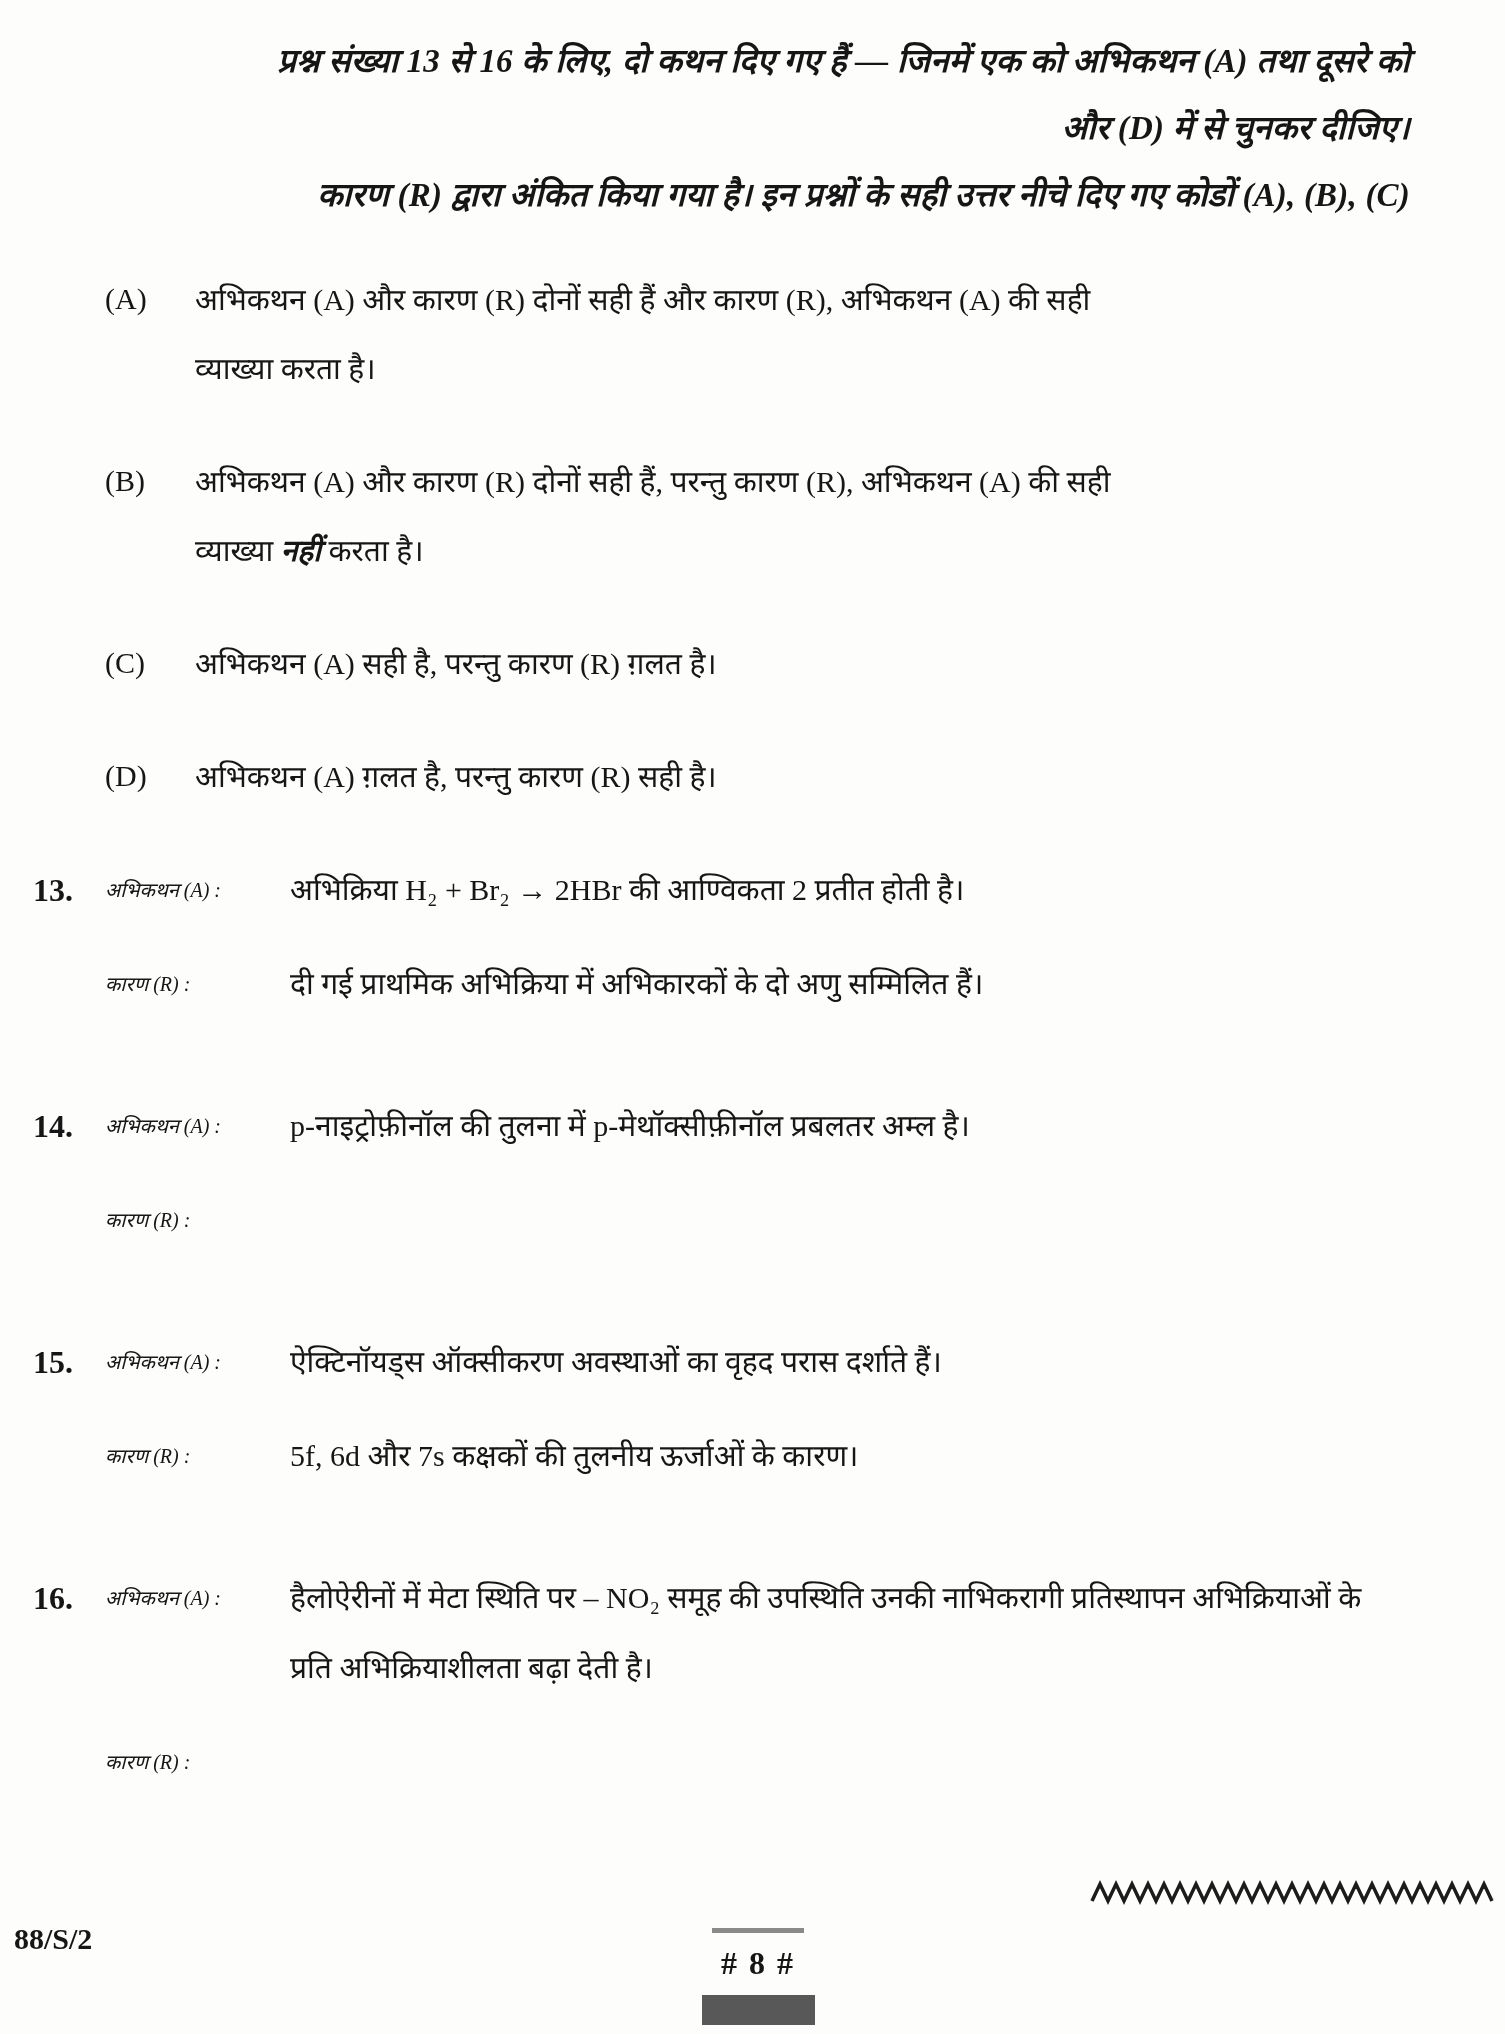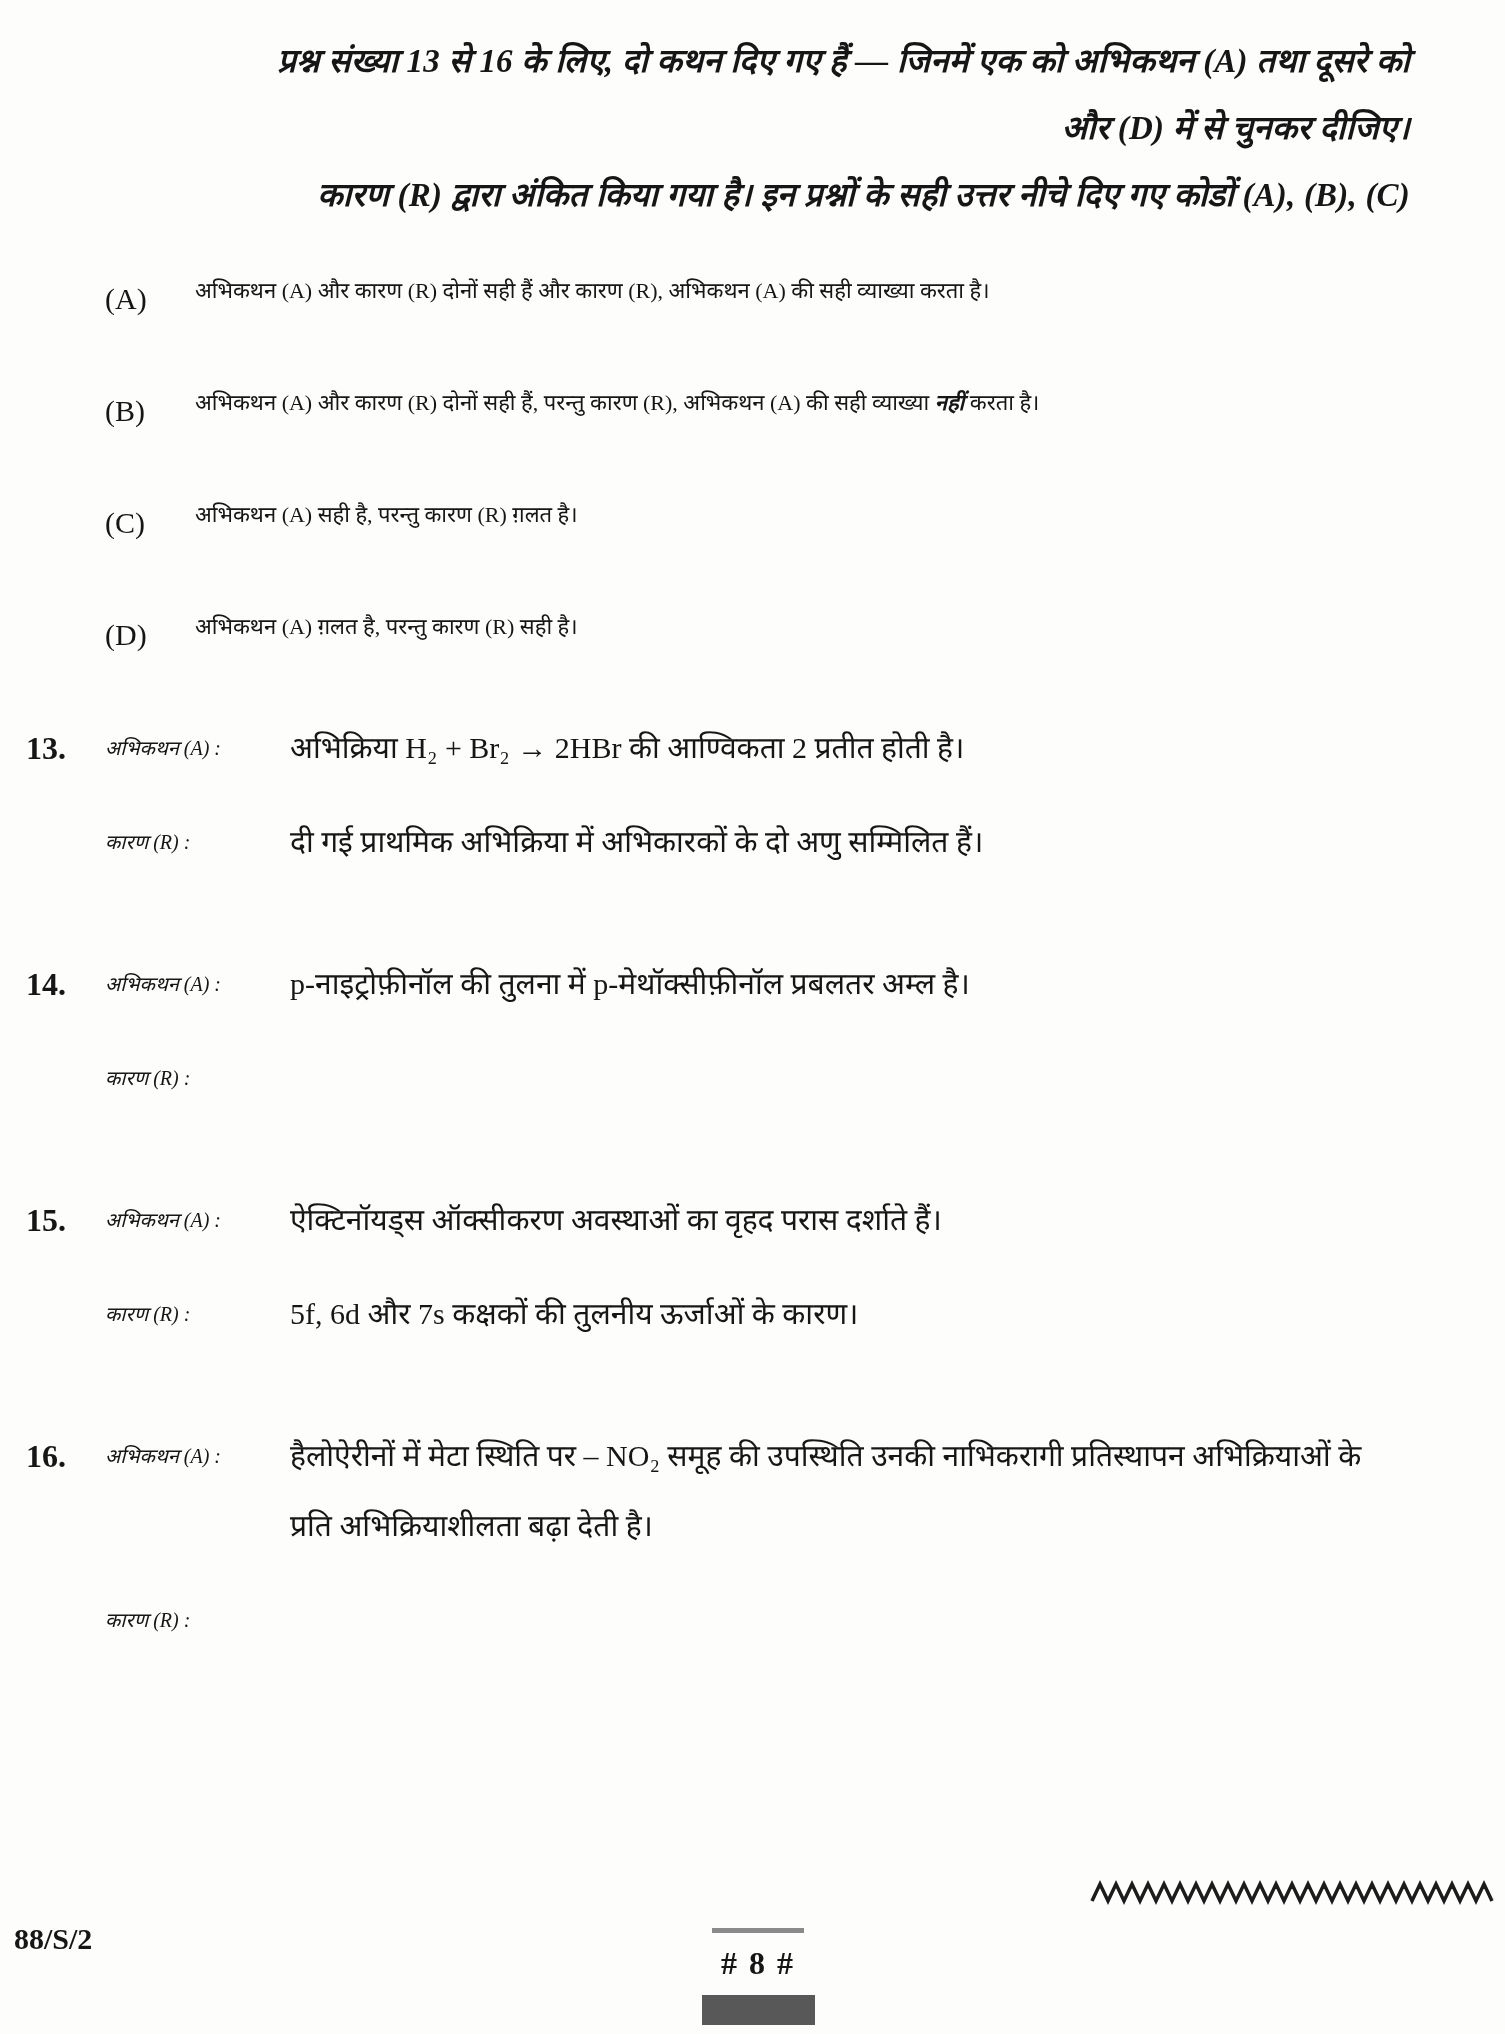--- a/index.html
+++ b/index.html
@@ -27,30 +27,30 @@
   .options { margin-top: 36px; margin-left: 105px; }
   .option { display: flex; margin-bottom: 44px; }
   .opt-label {
     width: 90px;
     flex: 0 0 90px;
     font-size: 30px;
     line-height: 68px;
   }
   .opt-text {
     width: 965px;
-    font-size: 22px;
-    line-height: 52px;
+    font-size: 30px;
+    line-height: 69px;
   }
   .bold-italic { font-weight: bold; font-style: italic; }
   
   .questions { margin-left: 0; }
   .question { display: flex; margin-bottom: 48px; }
   .q-num {
     flex: 0 0 105px;
-    padding-left: 26px;
+    padding-left: 33px;
     font-size: 32px;
     font-weight: bold;
     line-height: 70px;
   }
   .q-body { flex: 1; }
   .q-row { display: flex; margin-bottom: 24px; }
   .q-label {
     flex: 0 0 185px;
     font-size: 20px;
     font-style: italic;

